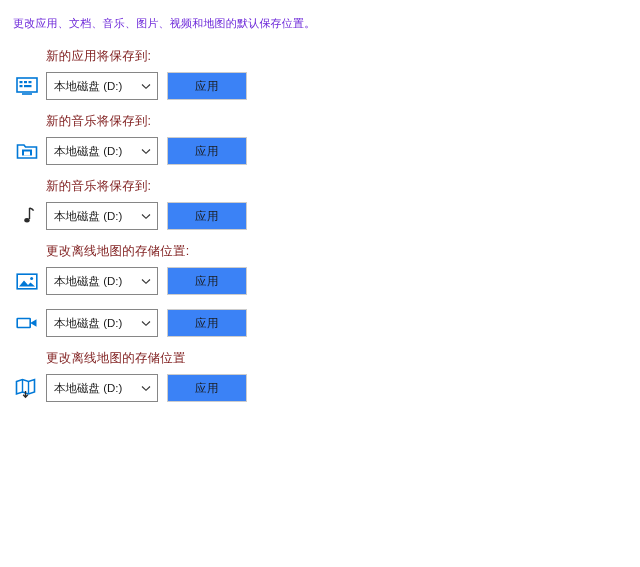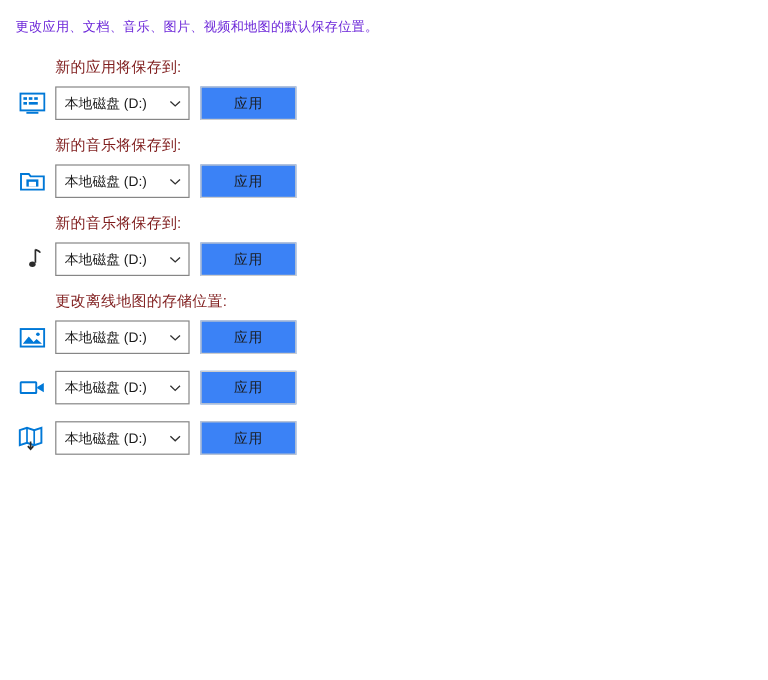--- a/index.html
+++ b/index.html
@@ -212,20 +212,21 @@
           <svg width="10" height="7" viewBox="0 0 10 7">
               <path d="M1 1.5 L5 5.3 L9 1.5" fill="none" stroke="#303030" stroke-width="1.1"></path>
             </svg>
         </span>
       </div>
       <button class="apply-btn">应用</button>
     </div>
   </div>
 
   <div class="group">
+    <div class="group-label">更改离线地图的存储位置</div>
     <div class="row">
       <span class="icon">
         <svg width="24" height="22" viewBox="0 0 24 22">
           <path d="M1.5 4.5 L7.5 2.5 L13.5 4.5 L19.5 2.5 L19.5 15 L13.5 17 L7.5 15 L1.5 17 Z" fill="none" stroke="#0078d7" stroke-width="1.6"></path>
           <path d="M7.5 2.5 L7.5 15" fill="none" stroke="#0078d7" stroke-width="1.4"></path>
           <path d="M13.5 4.5 L13.5 17" fill="none" stroke="#0078d7" stroke-width="1.4"></path>
           <path d="M10.5 14 L10.5 20" fill="none" stroke="#2b2b2b" stroke-width="1.4"></path>
           <path d="M8.2 17.8 L10.5 20.3 L12.8 17.8" fill="none" stroke="#2b2b2b" stroke-width="1.4"></path>
         </svg>
       </span>

